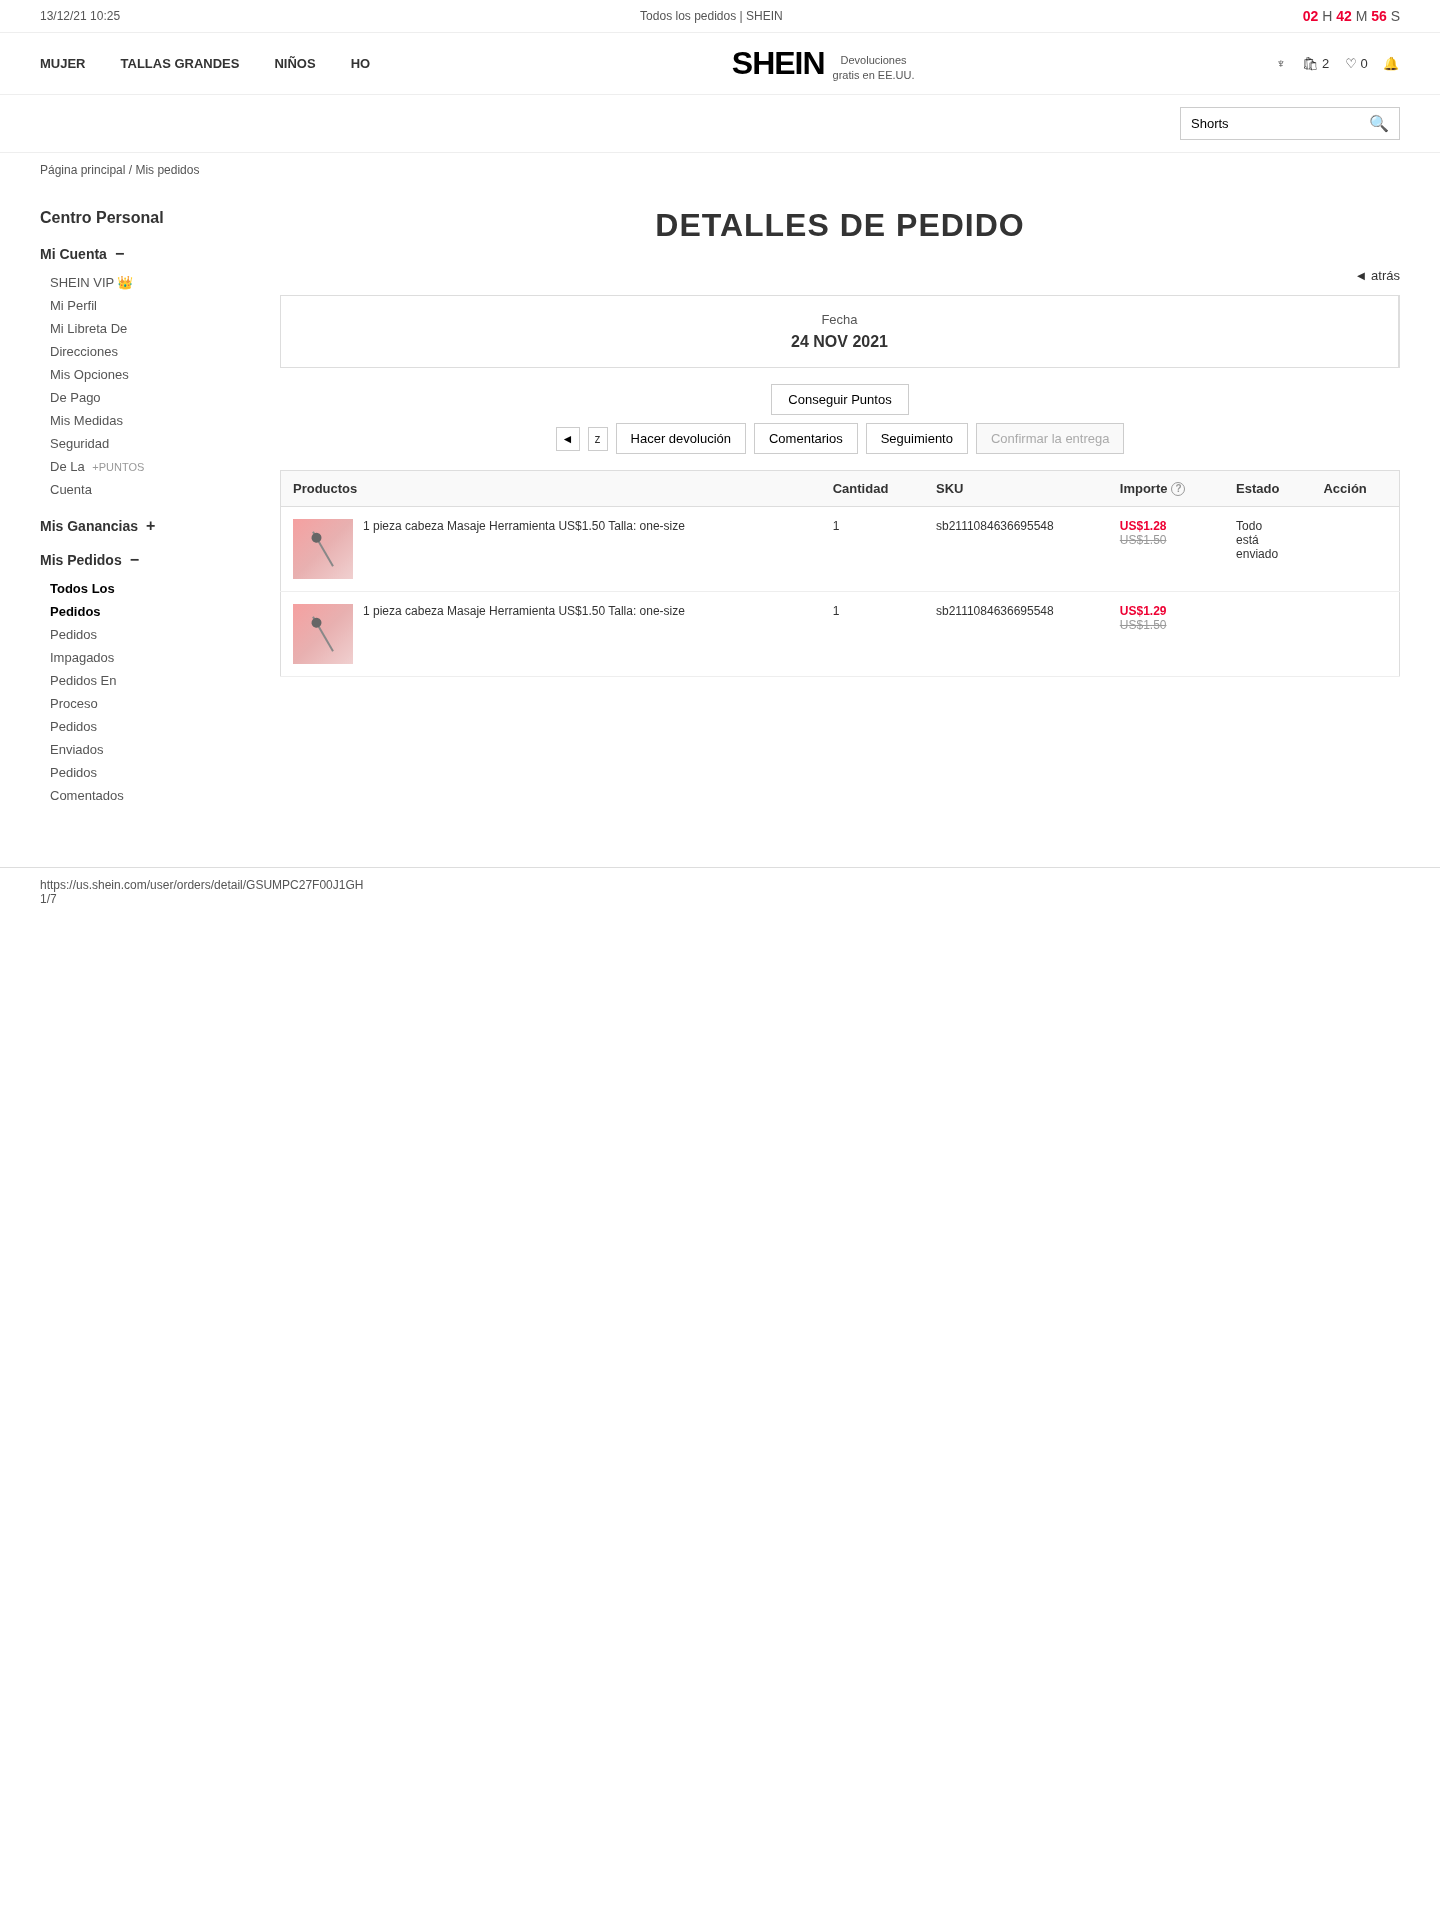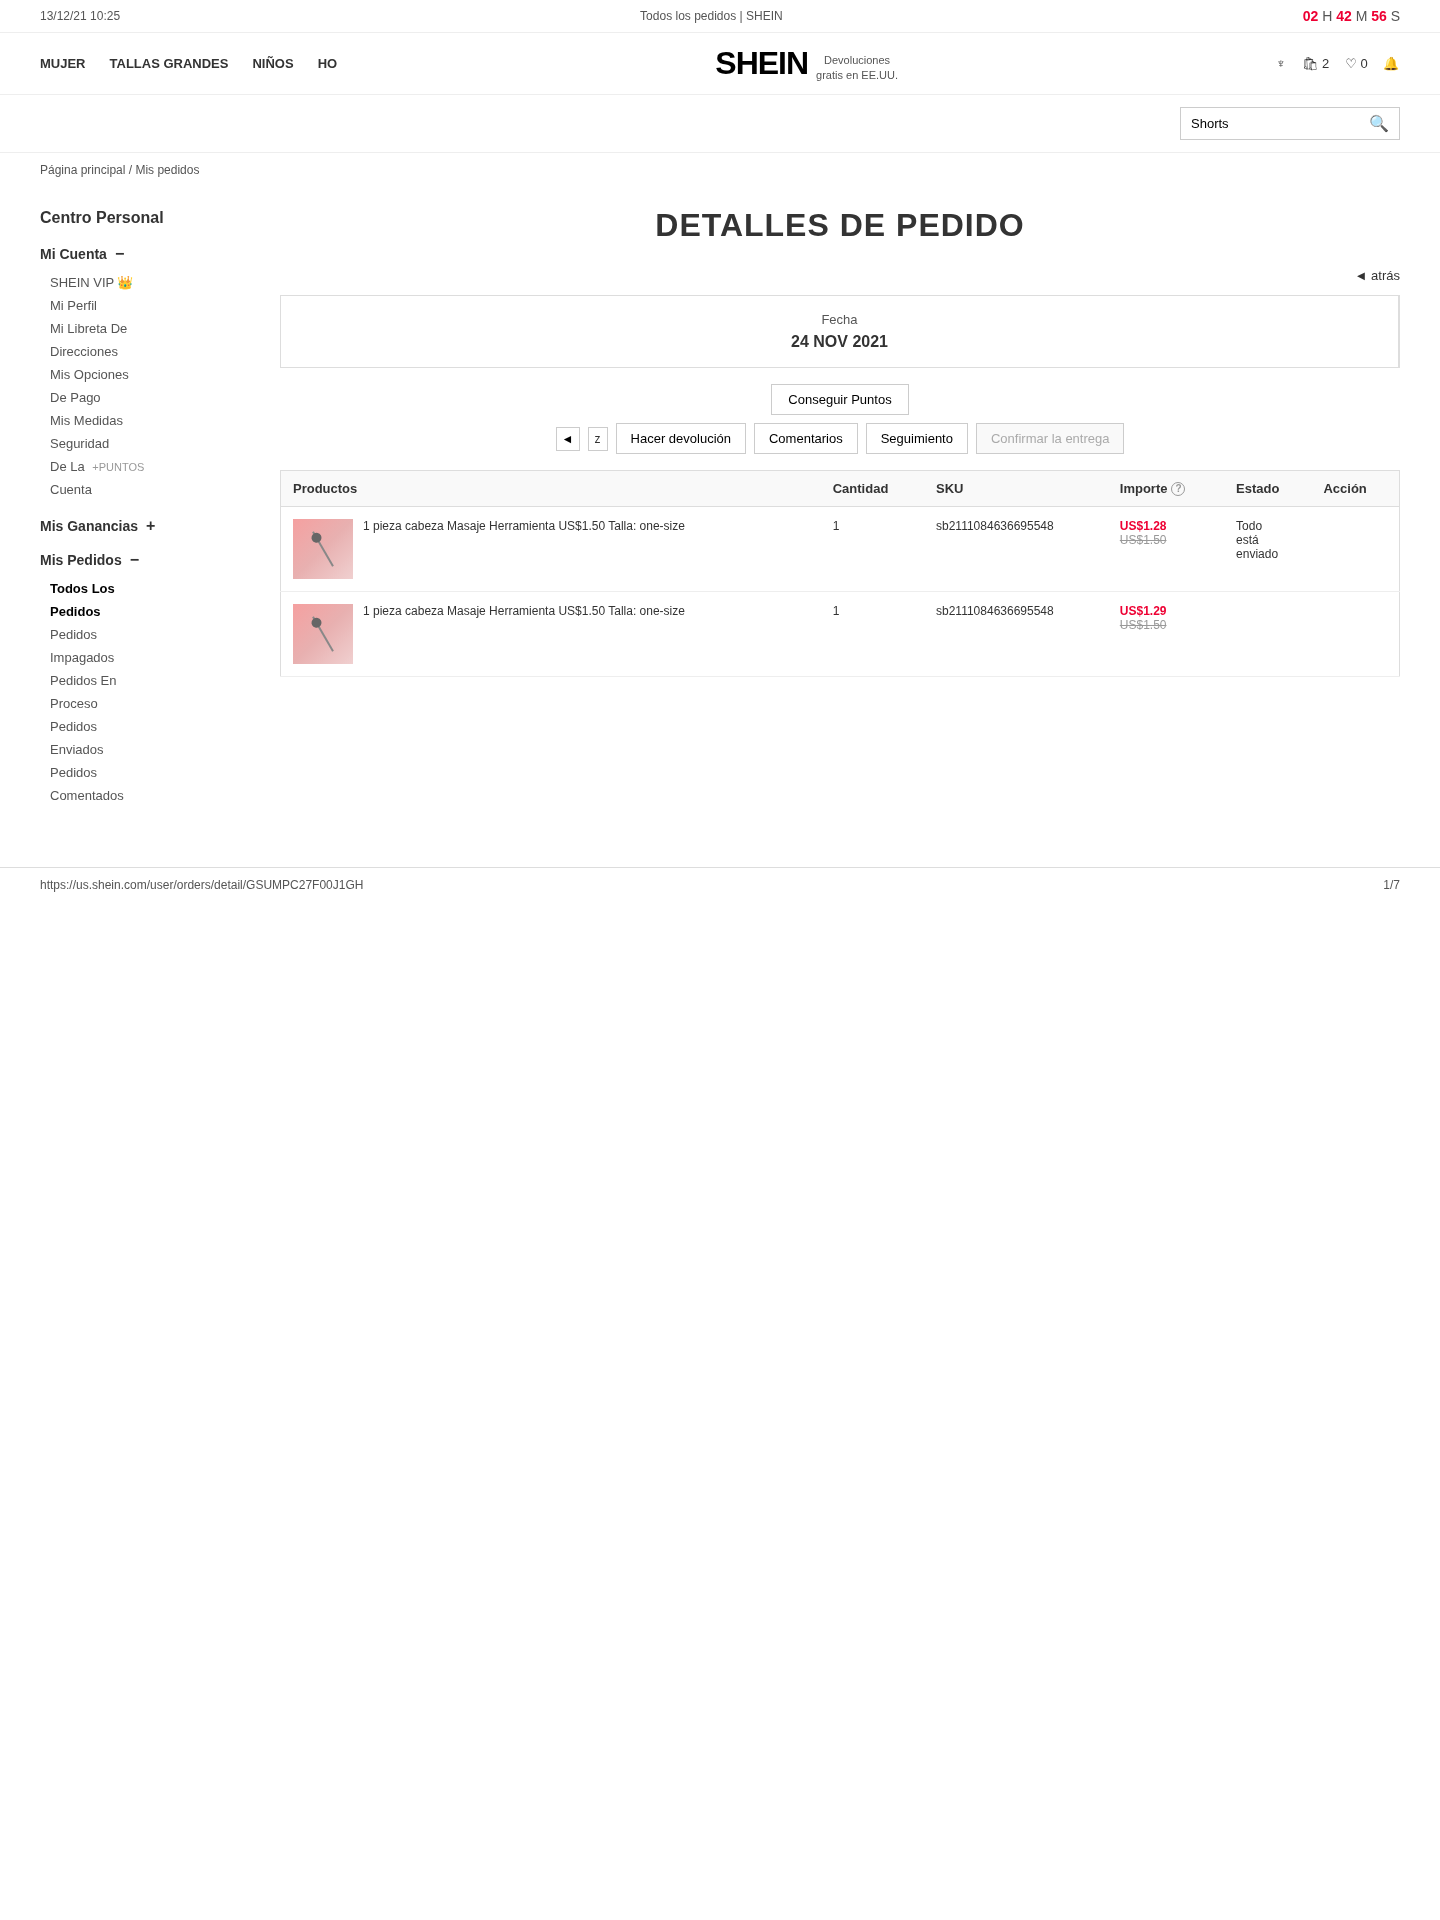--- a/index.html
+++ b/index.html
@@ -28,21 +28,21 @@
     
     .header {
       display: flex;
       align-items: center;
       padding: 12px 40px;
       border-bottom: 1px solid #eee;
       gap: 30px;
     }
     .nav-links {
       display: flex;
-      gap: 24px;
+      gap: 35px;
       font-size: 13px;
       font-weight: bold;
     }
     .nav-links a { text-decoration: none; color: #333; }
     .logo {
       font-size: 32px;
       font-weight: 900;
       letter-spacing: -1px;
       color: #000;
       flex: 1;
@@ -310,20 +310,21 @@
 
     
     .page-footer {
       border-top: 1px solid #ddd;
       padding: 10px 40px;
       display: flex;
       justify-content: space-between;
       font-size: 12px;
       color: #555;
       margin-top: 40px;
+      flex-direction: column;
     }
   </style>
 </head>
 <body>
 
 <div class="top-bar">
   <span>13/12/21 10:25</span>
   <span>Todos los pedidos | SHEIN</span>
   <span class="timer">
     <span class="hours">02</span>

